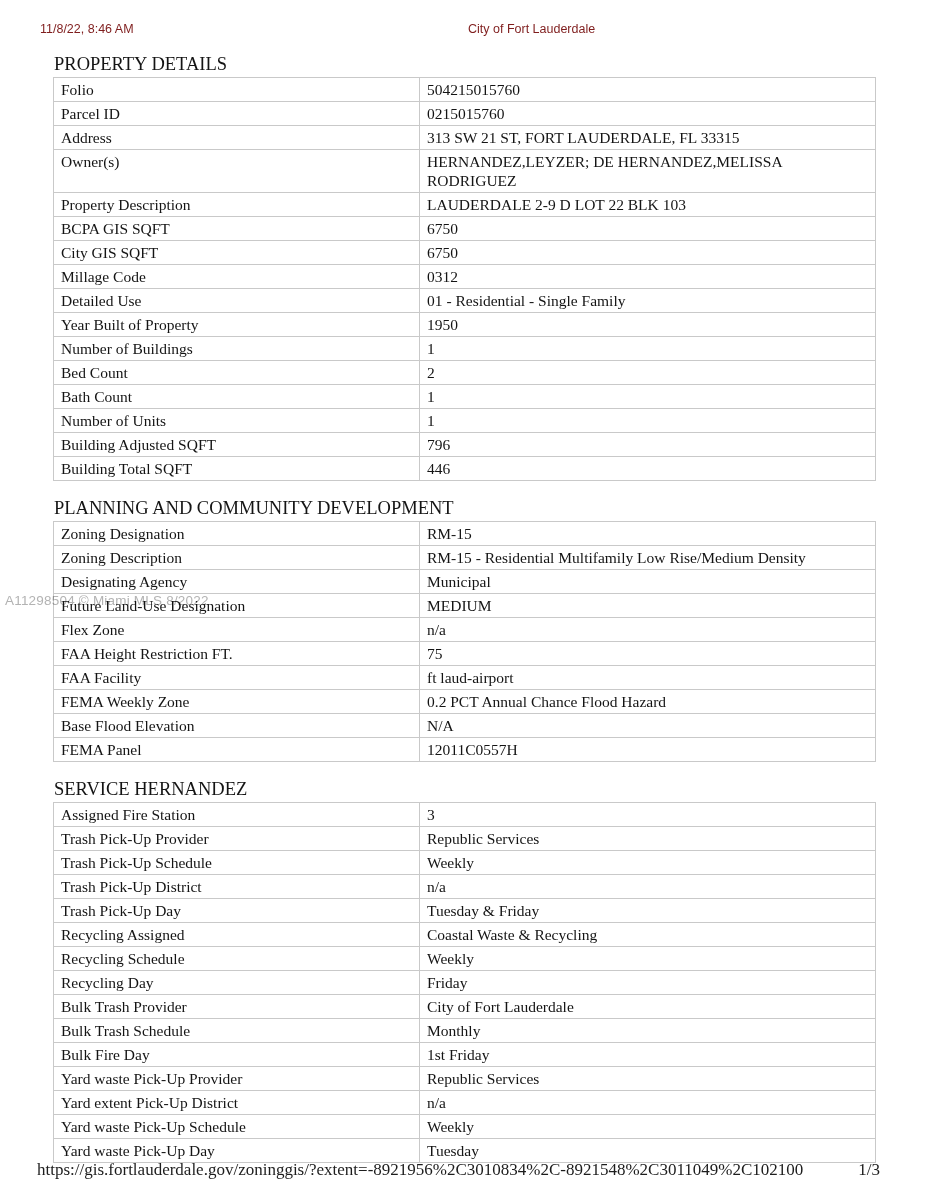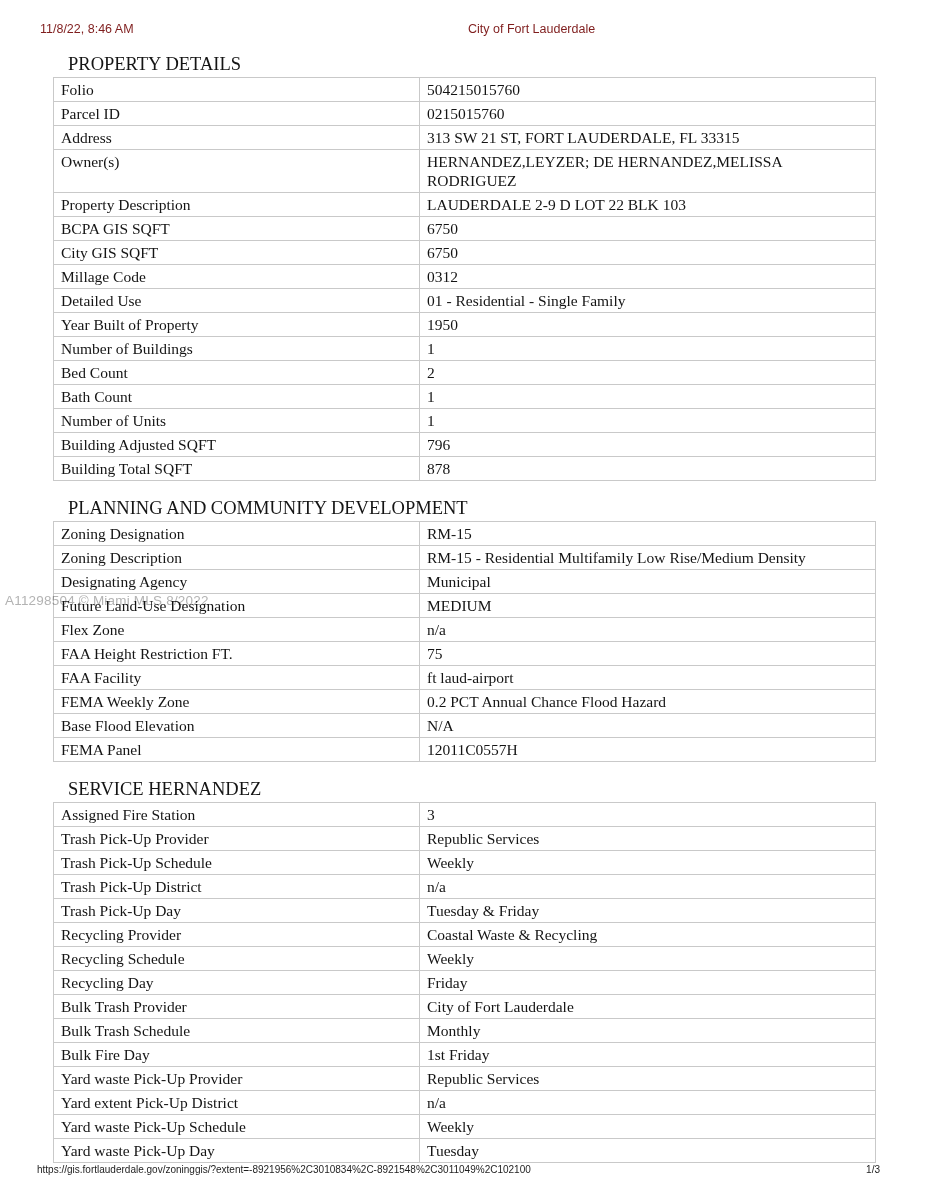--- a/index.html
+++ b/index.html
@@ -15,21 +15,21 @@
     position: absolute; top: 22px; left: 40px; right: 40px;
     font-size: 12.5px; line-height: 14px; color: #7f1d1d;
   }
   .print-title { position: absolute; left: 428px; top: 0; white-space: nowrap; }
   .content { position: absolute; left: 53px; top: 54px; width: 823px; }
   .section-title {
     font-family: "Liberation Serif", serif;
     font-weight: normal;
     font-size: 18.5px; line-height: 20px;
     color: #141414;
-    margin: 17px 0 3px 15px;
+    margin: 17px 0 3px 1px;
   }
   .section:first-child .section-title { margin-top: 0; }
   table.kv-table {
     border-collapse: collapse;
     width: 100%;
     table-layout: fixed;
   }
   table.kv-table td {
     border: 1px solid #c9c9c9;
     font-family: "Liberation Serif", serif;
@@ -45,21 +45,21 @@
     font-size: 13.5px; line-height: 15px;
     color: #b3b3b3;
     letter-spacing: 0.2px;
     mix-blend-mode: multiply;
     white-space: nowrap;
     text-align: center;
   }
   .print-footer {
     position: absolute; left: 37px; right: 47px; top: 1163px;
     display: flex; justify-content: space-between; align-items: flex-start;
-    font-size: 10px; line-height: 13px; color: #1d1d1d;
+    font-size: 17px; line-height: 13px; color: #1d1d1d; font-family: Liberation Serif, serif;
   }
   .footer-url { white-space: nowrap; }
 </style>
 </head>
 <body>
 
 <div class="page-root">
 
   <div class="print-header">
     <span class="print-date">11/8/22, 8:46 AM</span>
@@ -126,21 +126,21 @@
             <tr>
               <td class="label-cell">Number of Units</td>
               <td class="value-cell">1</td>
             </tr>
             <tr>
               <td class="label-cell">Building Adjusted SQFT</td>
               <td class="value-cell">796</td>
             </tr>
             <tr>
               <td class="label-cell">Building Total SQFT</td>
-              <td class="value-cell">878</td>
+              <td class="value-cell">446</td>
             </tr>
           </tbody>
         </table>
       </section>
       <section class="section">
         <h2 class="section-title">PLANNING AND COMMUNITY DEVELOPMENT</h2>
         <table class="kv-table">
           <tbody>
             <tr>
               <td class="label-cell">Zoning Designation</td>
@@ -203,21 +203,21 @@
             </tr>
             <tr>
               <td class="label-cell">Trash Pick-Up District</td>
               <td class="value-cell">n/a</td>
             </tr>
             <tr>
               <td class="label-cell">Trash Pick-Up Day</td>
               <td class="value-cell">Tuesday &amp; Friday</td>
             </tr>
             <tr>
-              <td class="label-cell">Recycling Provider</td>
+              <td class="label-cell">Recycling Assigned</td>
               <td class="value-cell">Coastal Waste &amp; Recycling</td>
             </tr>
             <tr>
               <td class="label-cell">Recycling Schedule</td>
               <td class="value-cell">Weekly</td>
             </tr>
             <tr>
               <td class="label-cell">Recycling Day</td>
               <td class="value-cell">Friday</td>
             </tr>

